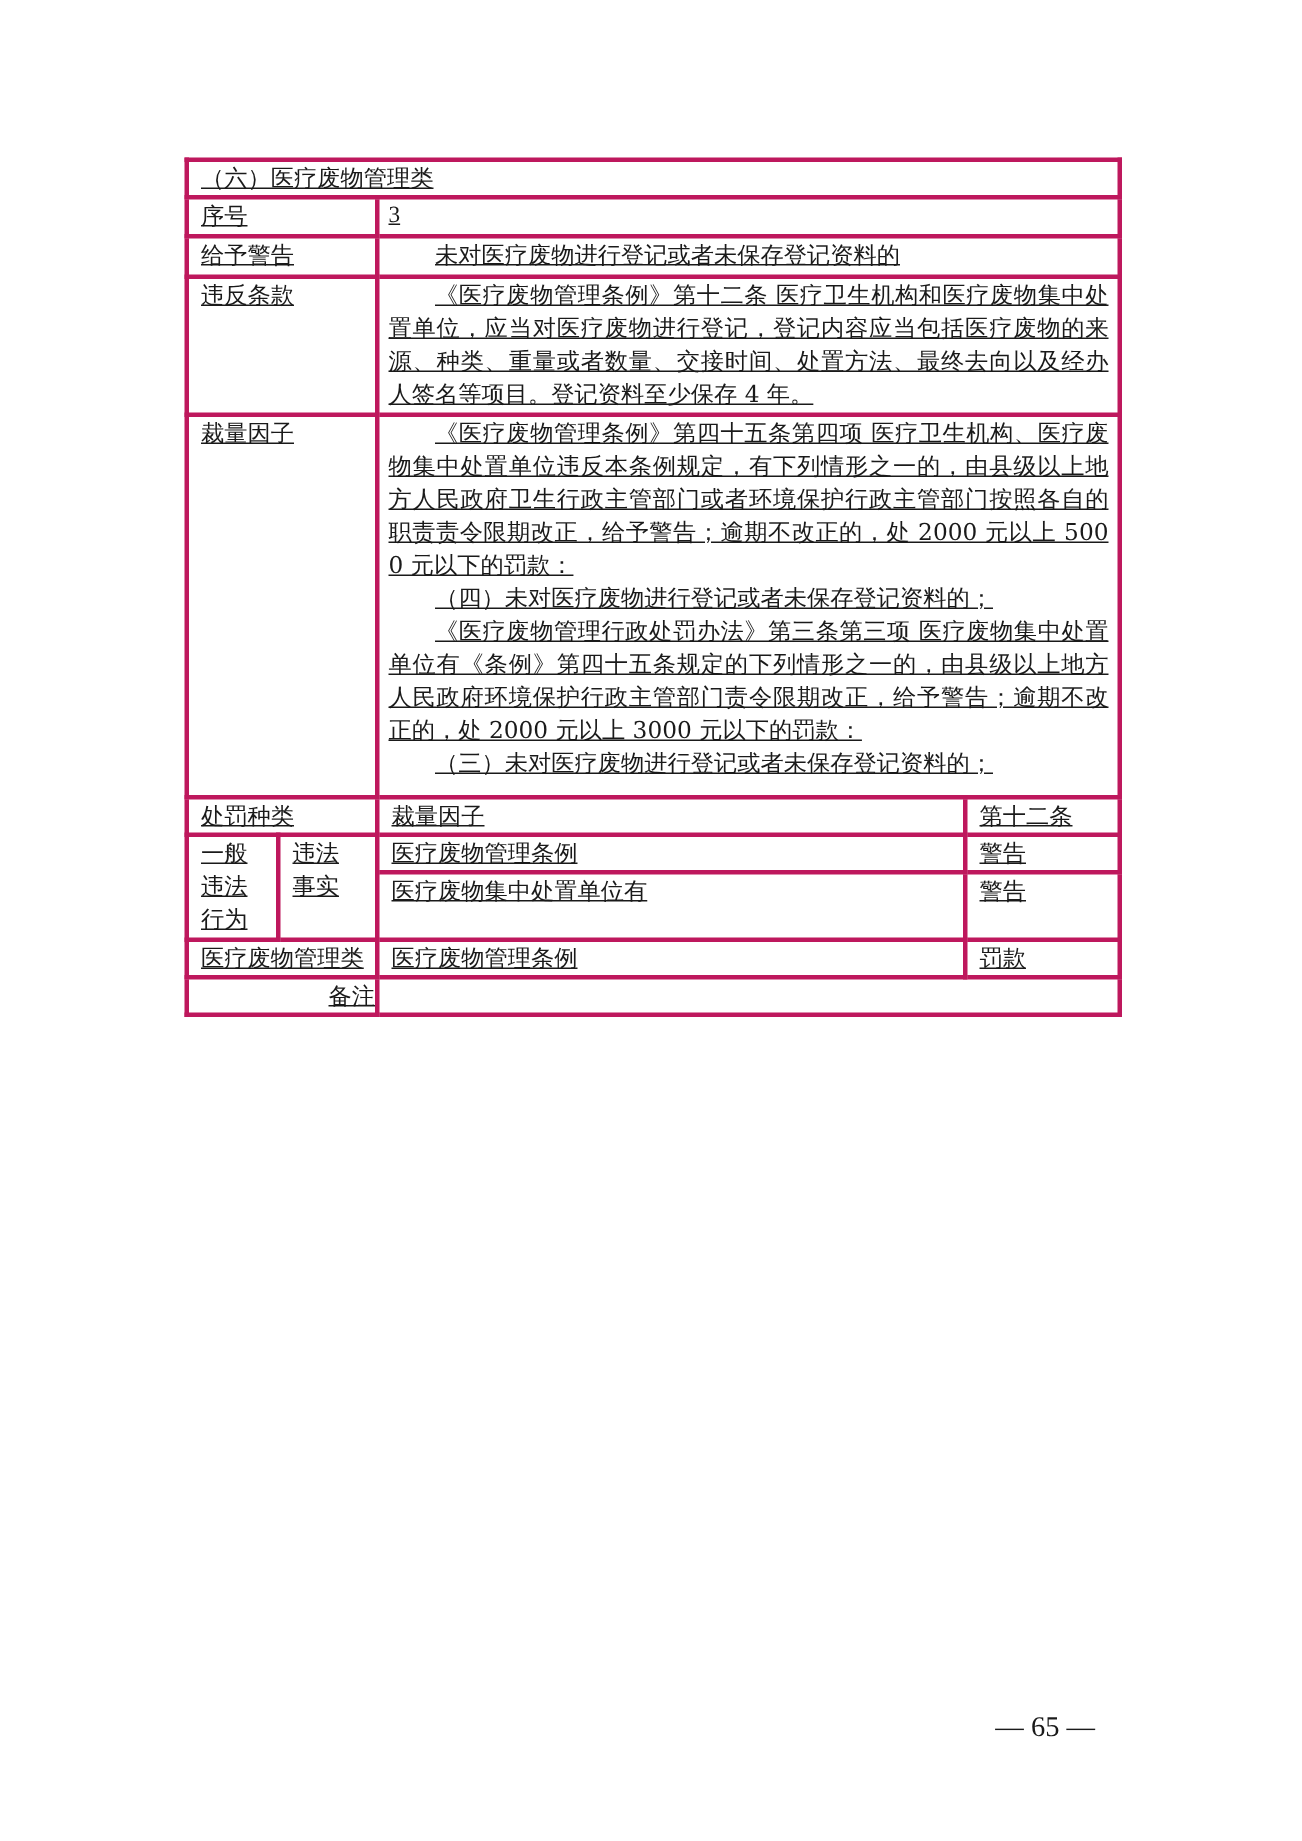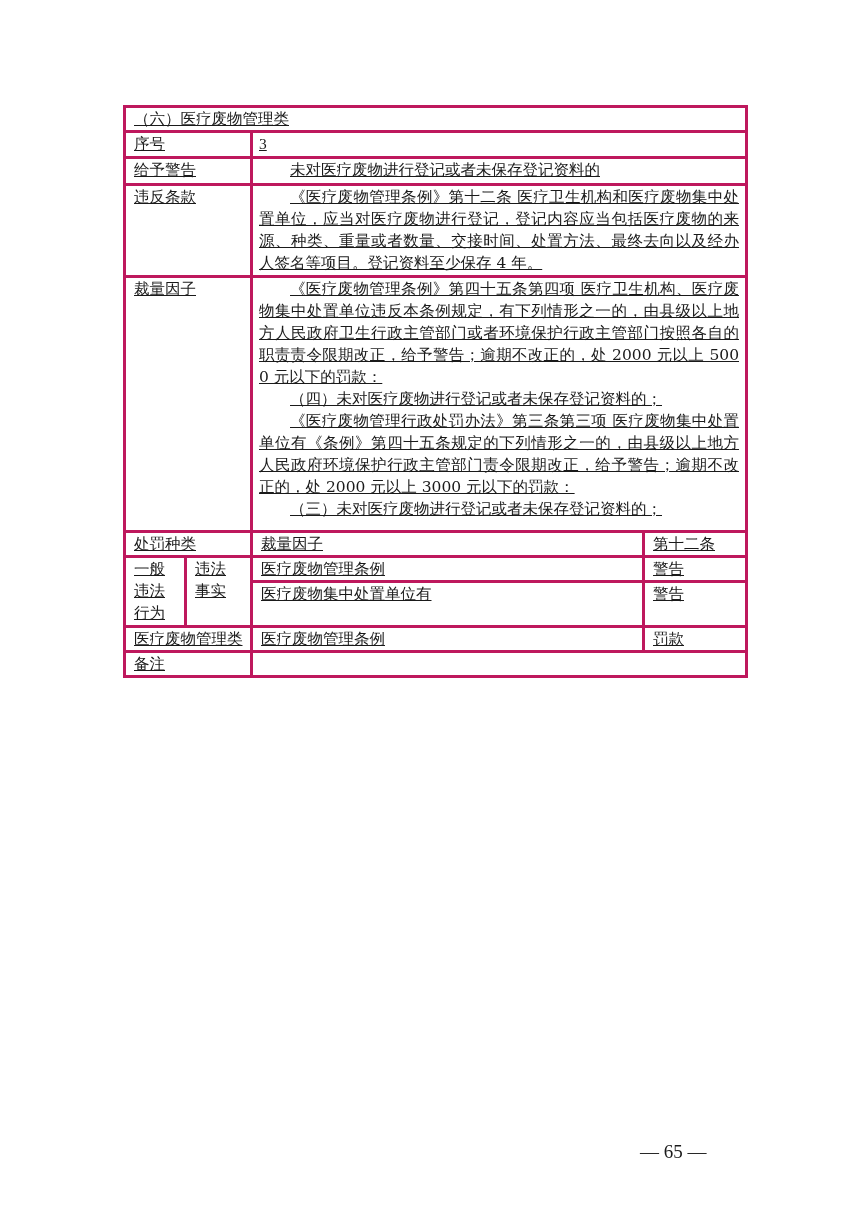--- a/index.html
+++ b/index.html
@@ -23,23 +23,23 @@
   .num { font-family: "Liberation Serif", serif; }
   .r-title td { height: 22px; }
   .r-seq td { height: 22px; }
   .r-act td { height: 23px; }
   .r-clause td { height: 88px; }
   .r-basis td { height: 251px; }
   .r-head td { height: 21px; }
   .r-f1 td { height: 21px; }
   .r-f2 td { height: 42px; }
   .r-over td { height: 22px; }
-  .r-note td { height: 22px; }
+  .r-note td { height: 22px; text-align: right; }
   .pageno {
-    position: absolute; top: 1141px; left: 640px; width: 90px; text-align: left;
+    position: absolute; top: 1141px; left: 640px; width: 90px; text-align: right;
     font-family: "Liberation Serif", serif; font-size: 19px;
   }
 </style>
 </head>
 <body>
 
 <table class="tbl">
   <colgroup>
     <col style="width:61px">
       <col style="width:66px">

